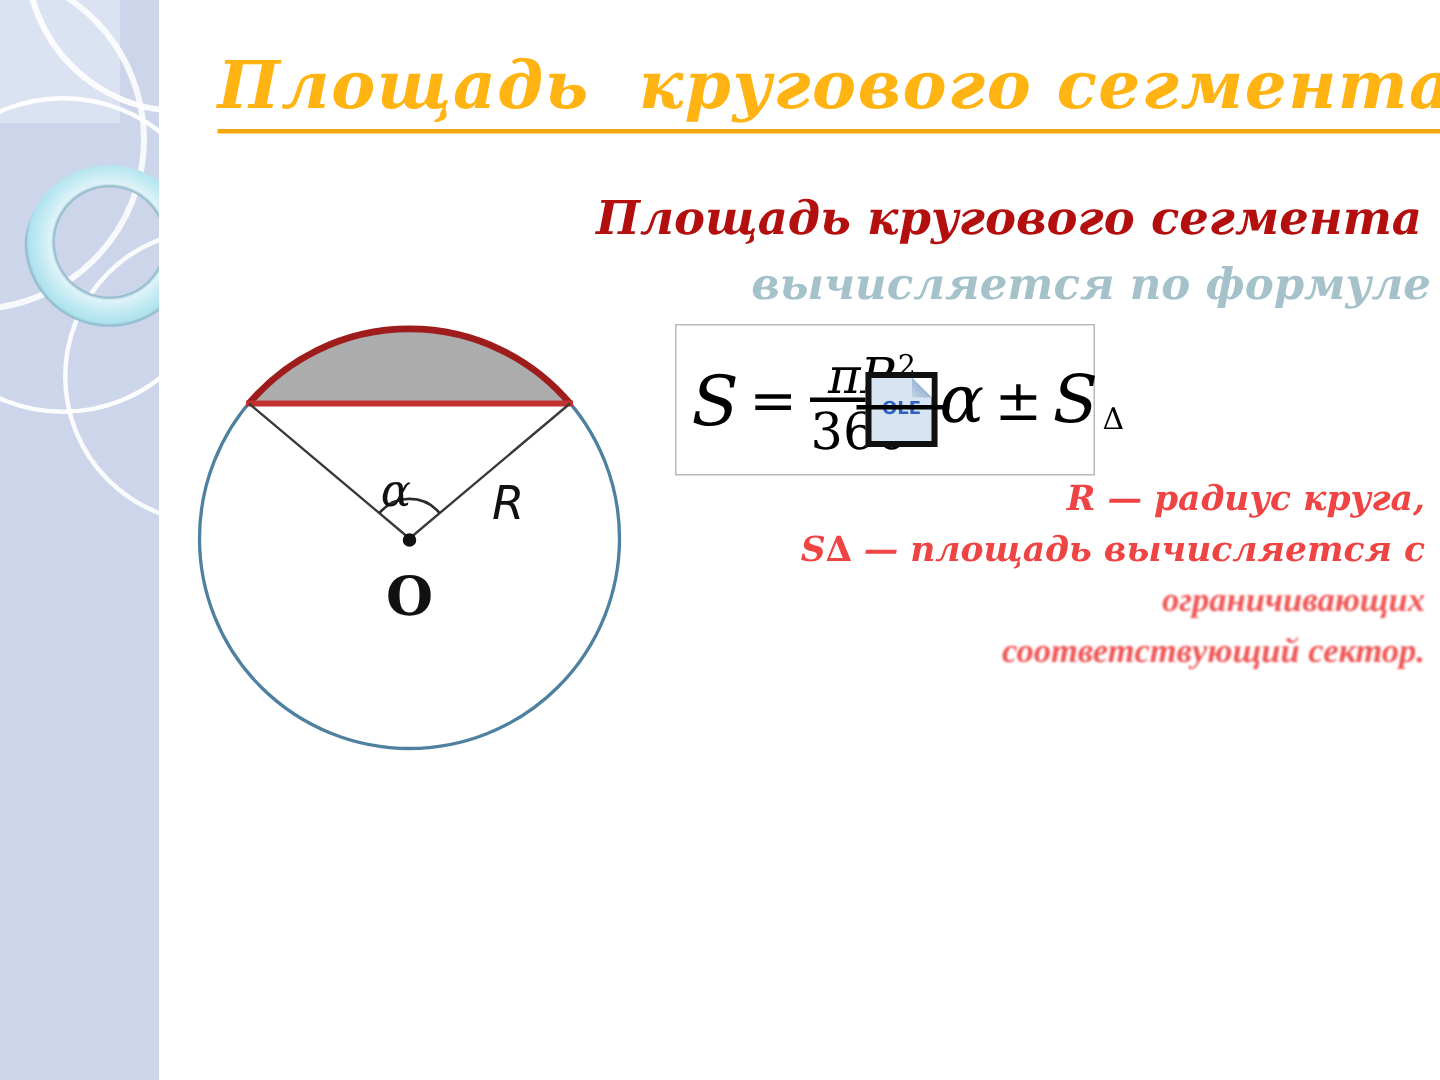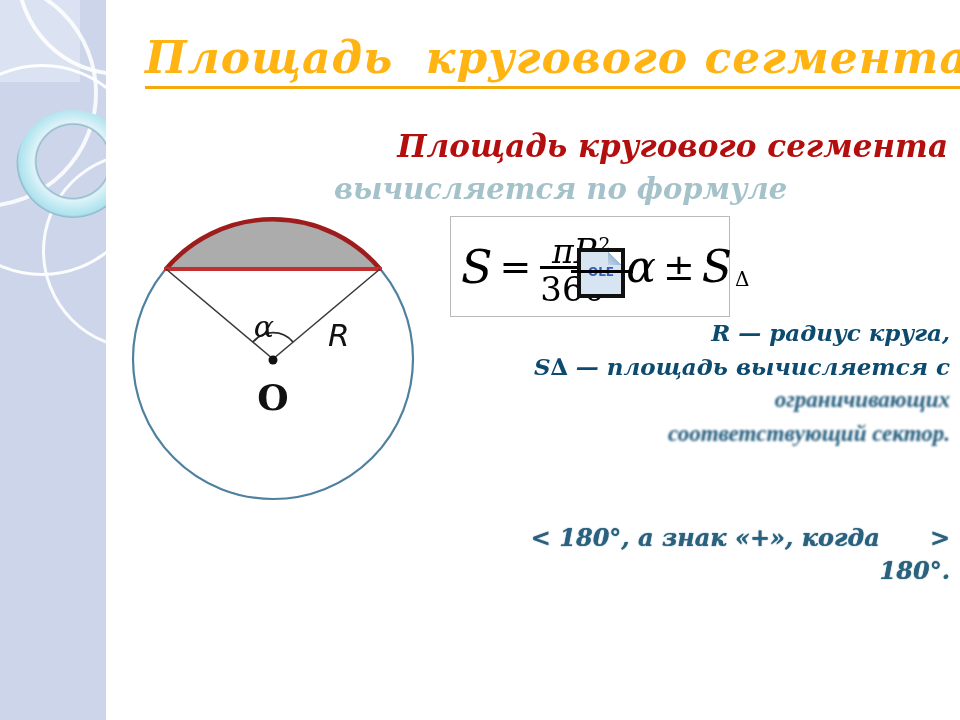--- a/index.html
+++ b/index.html
@@ -37,21 +37,21 @@
     color: #ffb413; white-space: pre; letter-spacing: 1px;
     border-bottom: 3px solid #f3a90c; padding-bottom: 4px; line-height: 48px;
   }
 
   
   .heading-red {
     position: absolute; right: 12px; top: 128px; width: 620px; text-align: right;
     font-size: 31px; font-weight: bold; font-style: italic; color: #b30f0f;
   }
   .heading-blue {
-    position: absolute; right: 6px; top: 172px; width: 620px; 
+    position: absolute; right: 6px; top: 172px; width: 620px; text-align: right;
     font-size: 29px; font-style: italic; color: #a5c2ca; font-weight: bold;
   }
 
   
   .formula-box {
     position: absolute; left: 450px; top: 216px; width: 280px; height: 101px;
     background: #fff; border: 1px solid #b9b9b9;
     display: flex; align-items: center; padding-left: 10px; box-sizing: border-box;
   }
   .formula-box .lhs { font-size: 46px; font-style: italic; }
@@ -79,21 +79,21 @@
     font-size: 12px; color: #2f62c0; letter-spacing: 0px;
   }
   .ole .strike {
     position: absolute; left: -10px; right: -12px; top: 18px; height: 3px; background: #000;
   }
 
   
   .description {
     position: absolute; right: 10px; top: 316px; width: 430px; text-align: right;
     font-size: 23px; font-style: italic; font-weight: bold;
-    color: #0c4a6e; line-height: 33.5px;
+    color: #ef4444; line-height: 33.5px;
   }
   .description .line-soft { filter: blur(0.4px); opacity: 0.95; }
   .description .line-blur { filter: blur(0.8px); opacity: 0.9; font-family: Liberation Serif, serif; }
   .note {
     position: absolute; right: 10px; top: 521px; width: 440px; text-align: right;
     font-size: 24px; font-style: italic; font-weight: bold;
     color: #2a617e; line-height: 33px;
     text-shadow: 0 0 1.2px #2a617e;
     filter: blur(0.3px);
   }
@@ -161,16 +161,15 @@
   </svg>
 
   <div class="description">
     <div>R — радиус круга,</div>
     <div>S∆ — площадь вычисляется с</div>
     <div class="line-blur">ограничивающих</div>
     <div class="line-blur">соответствующий сектор.</div>
   </div>
 
   <div class="note">
-    <div>&lt; 180°, а знак «+», когда&nbsp;&nbsp;&nbsp;&nbsp;&nbsp;&nbsp;&gt; 180°.</div>
   </div>
 
 </div>
 
 </body></html>

